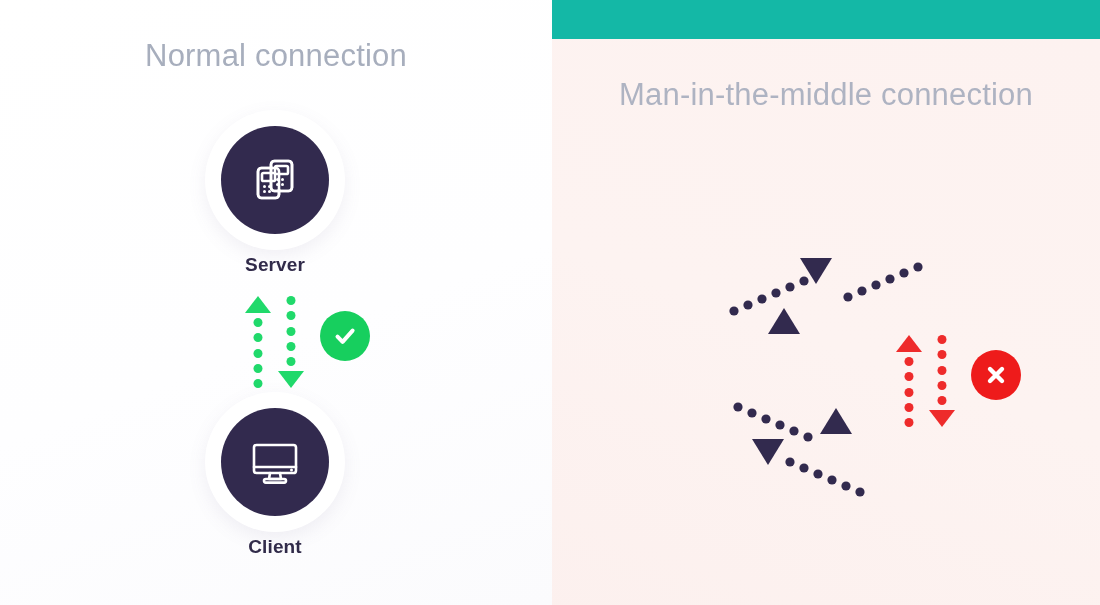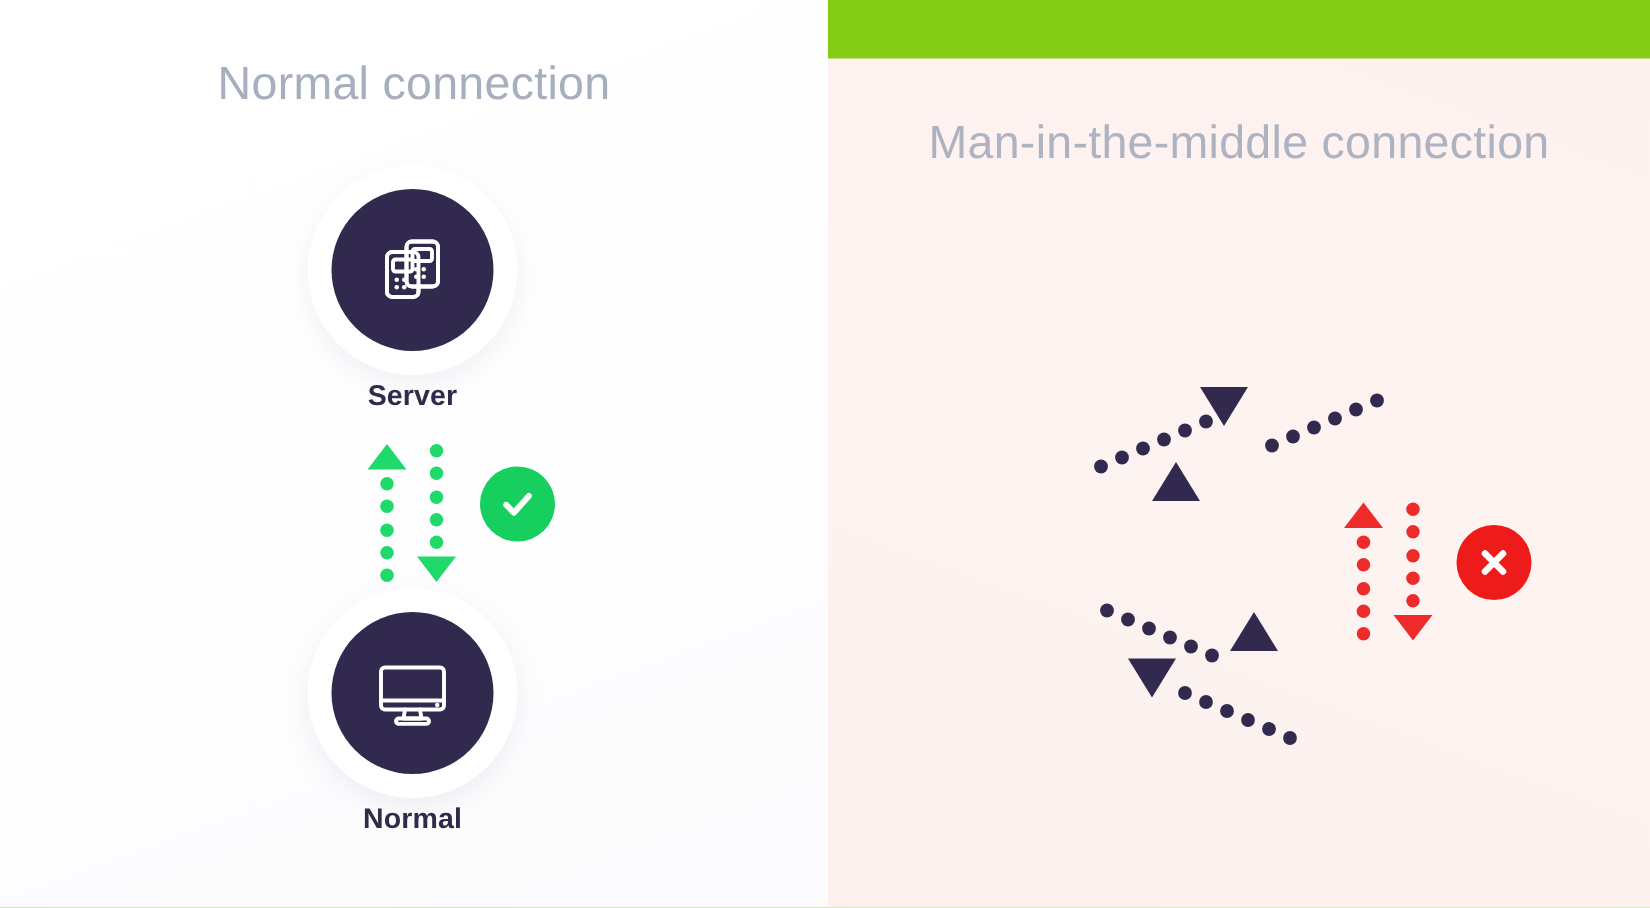--- a/index.html
+++ b/index.html
@@ -8,21 +8,21 @@
     background: #ffffff;
   }
   body {
     font-family: "Liberation Sans", sans-serif;
   }
   #stage {
     position: relative;
     width: 1100px;
     height: 605px;
     overflow: hidden;
-    background: #84cc16;
+    background: #14b8a6;
   }
   .panel {
     position: absolute;
     top: 0;
     height: 605px;
   }
   #panel-left {
     left: 0;
     width: 552px;
     background: linear-gradient(160deg, #ffffff 0%, #fefeff 55%, #fbfbfd 100%);
@@ -216,21 +216,21 @@
             <g fill="none" stroke="#ffffff" stroke-width="2.6" stroke-linejoin="round" stroke-linecap="round">
               <rect x="6" y="10" width="42" height="28" rx="2.6"></rect>
               <path d="M6 32 H48"></path>
               <path d="M22 38 L21 44 H33 L32 38"></path>
               <rect x="16" y="44" width="22" height="3.6" rx="1.8"></rect>
             </g>
             <circle cx="43.5" cy="35" r="1.5" fill="#ffffff"></circle>
           </svg>
         </div>
       </div>
-      <div class="node-label">Normal</div>
+      <div class="node-label">Client</div>
     </div>
   </div>
 
   <div class="panel" id="panel-right">
 
     <div class="panel-title">Man-in-the-middle connection</div>
 
     <svg id="mitm-links" viewBox="0 0 548 605">
       <g fill="#322a4e">
 

